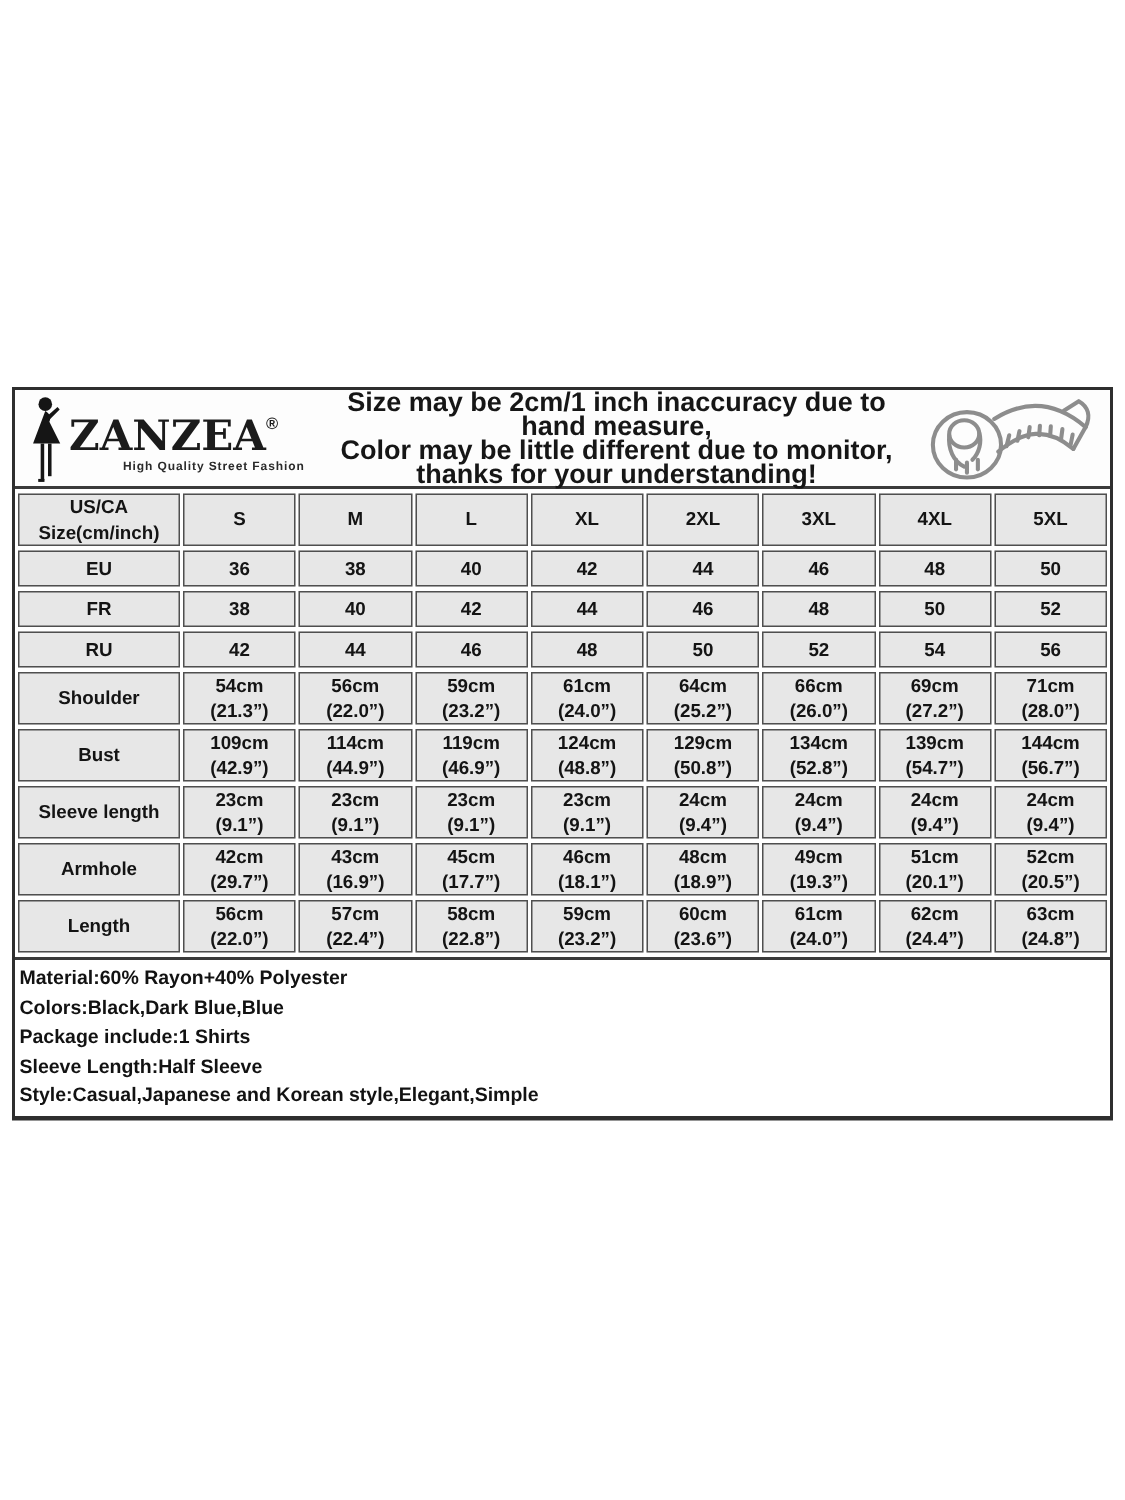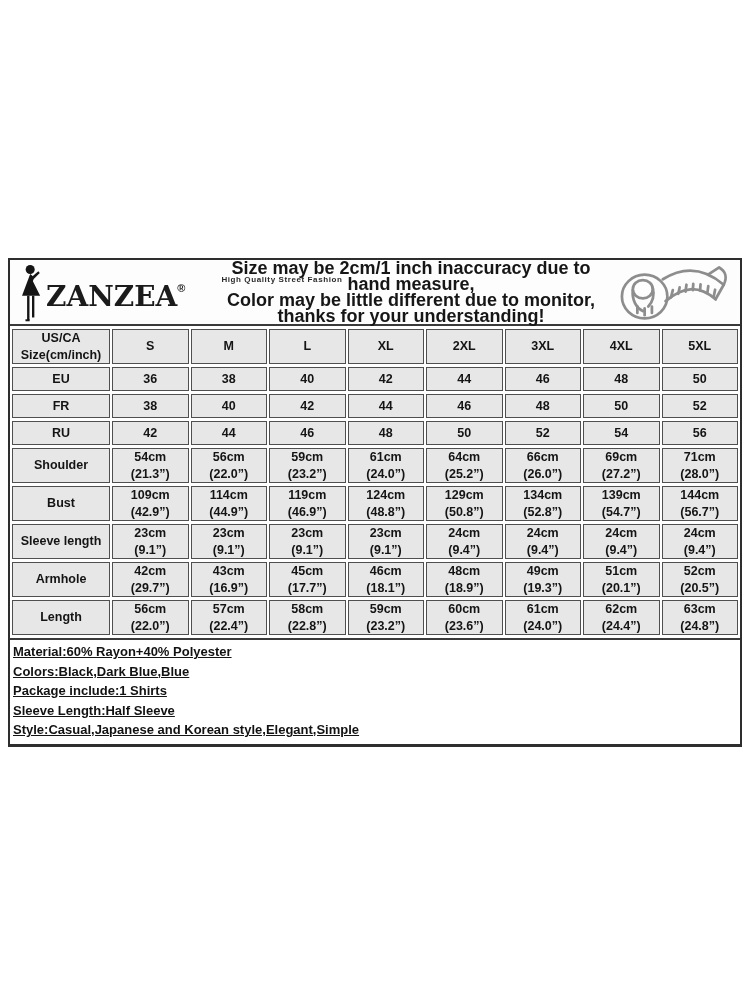--- a/index.html
+++ b/index.html
@@ -24,21 +24,21 @@
     border-bottom: 2px solid #3a3a3a;
   }
   .logo {
     display: flex;
     align-items: center;
     width: 208px;
     padding-left: 10px;
     flex: 0 0 auto;
   }
   .logo-figure { width: 24px; height: 58px; flex: 0 0 auto; margin-right: 2px; margin-top: 2px; }
-  .logo-textcol { display: flex; flex-direction: row; }
+  .logo-textcol { display: flex; flex-direction: column; }
   .logo-word {
     font-family: "DejaVu Serif", "Liberation Serif", serif;
     font-weight: bold;
     font-size: 28px;
     line-height: 28px;
     letter-spacing: 0px;
     color: #1b1b1b;
     white-space: nowrap;
   }
   .logo-reg { font-size: 11px; vertical-align: 14px; font-family: "Liberation Sans", sans-serif; }
@@ -75,31 +75,30 @@
     border: 1px solid #4f4f4f;
     text-align: center;
     vertical-align: middle;
     font-weight: bold;
     font-size: 12.5px;
     line-height: 1.32;
     white-space: pre-line;
     padding: 0;
     overflow: hidden;
   }
-  td.first-col { width: 98px; }
+  td.first-col { width: 108px; }
   tr.r-hdr  td { height: 33px; }
   tr.r-size td { height: 24px; }
   tr.r-meas td { height: 30px; }
 
   
   .details {
     border-top: 2px solid #3a3a3a;
     background: #ffffff;
     padding: 2px 3px 4px 3px;
-    text-decoration: underline;
   }
   .details-line {
     font-weight: bold;
     font-size: 13px;
     line-height: 19.5px;
     color: #121212;
     white-space: nowrap;
   }
 </style>
 </head>

